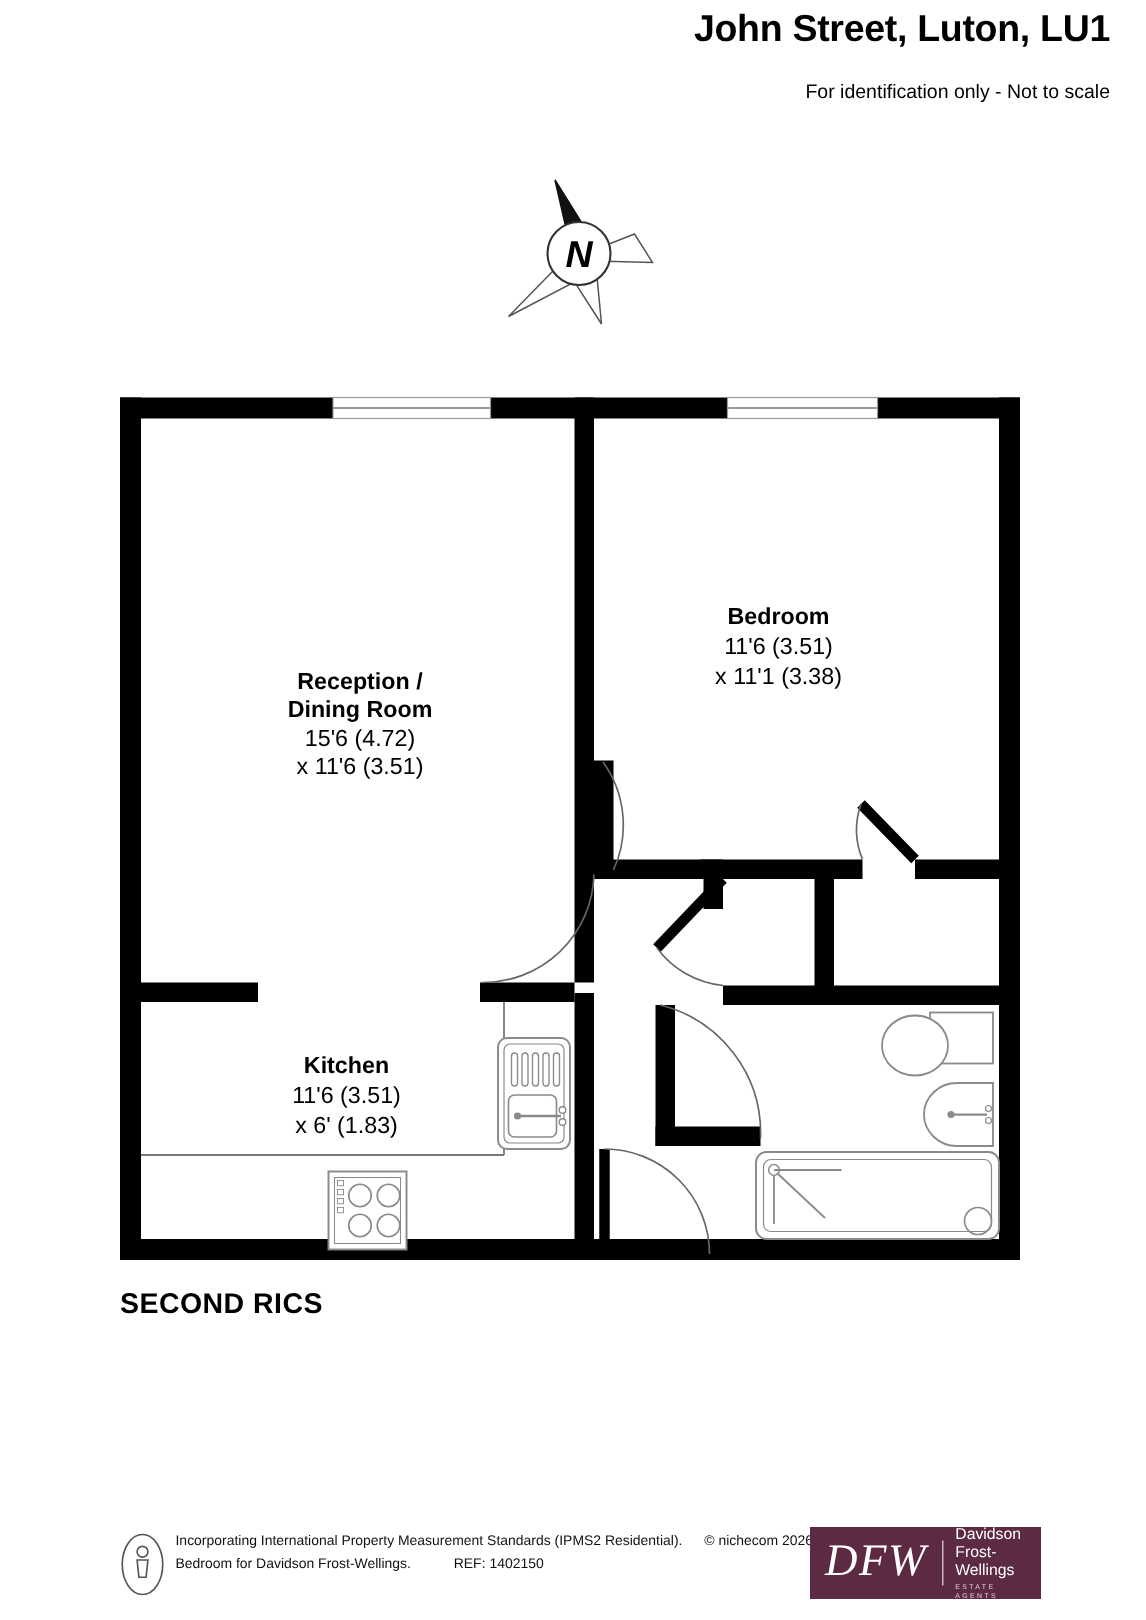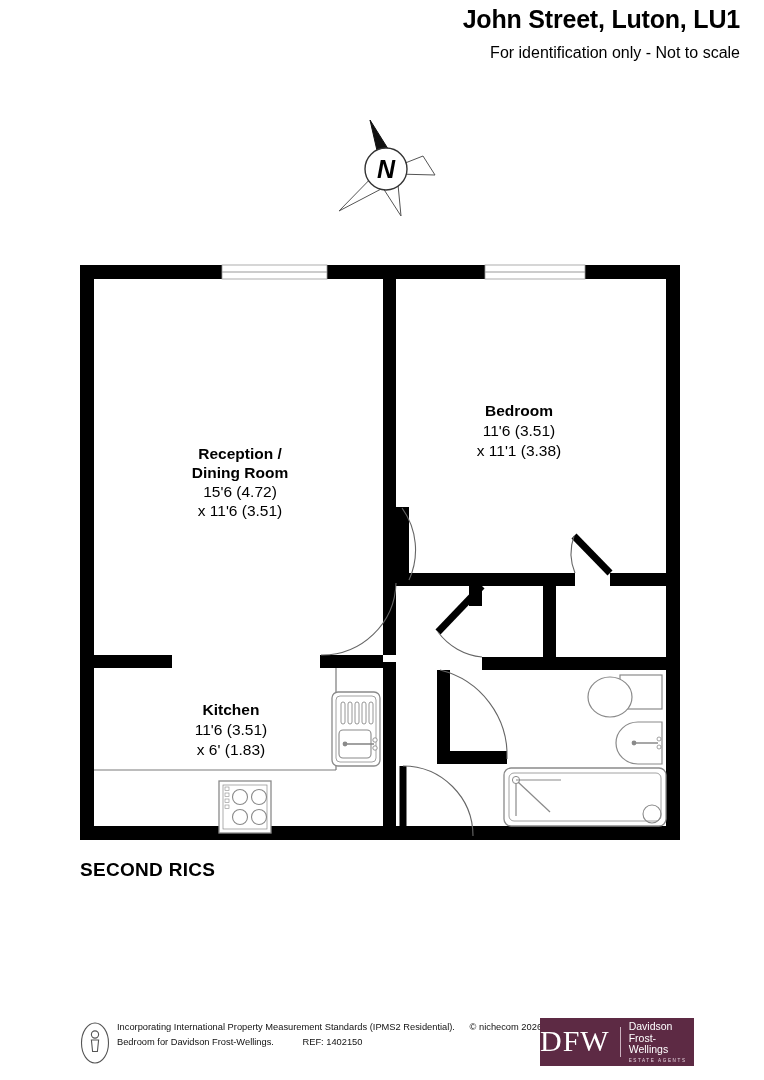--- a/index.html
+++ b/index.html
@@ -30,22 +30,22 @@
     line-height: 1.1;
     margin: 0;
   }
   .subtitle {
     font-size: 16.5px;
     font-weight: normal;
     margin-top: 13px;
     line-height: 1.1;
   }
   .disclaimer {
-    font-size: 16px;
-    margin-top: 10px;
+    font-size: 13px;
+    margin-top: 20px;
     line-height: 1.1;
   }
 
   
   .compass {
     position: absolute;
     left: 331px;
     top: 112px;
     width: 118px;
     height: 118px;
@@ -108,23 +108,25 @@
     height: 48px;
     background: #5d2a44;
     display: flex;
     align-items: center;
   }
   .logo-dfw {
     font-family: "Liberation Serif", serif;
     color: #ffffff;
     font-size: 30px;
     letter-spacing: 1px;
+    padding-left: 10px;
     line-height: 1;
     position: relative;
     top: -1px;
+    font-style: italic;
   }
   .logo-divider {
     width: 1px;
     height: 30px;
     background: #cbb3c0;
     margin: 0 8px 0 10px;
   }
   .logo-right {
     color: #ffffff;
     line-height: 1.12;

